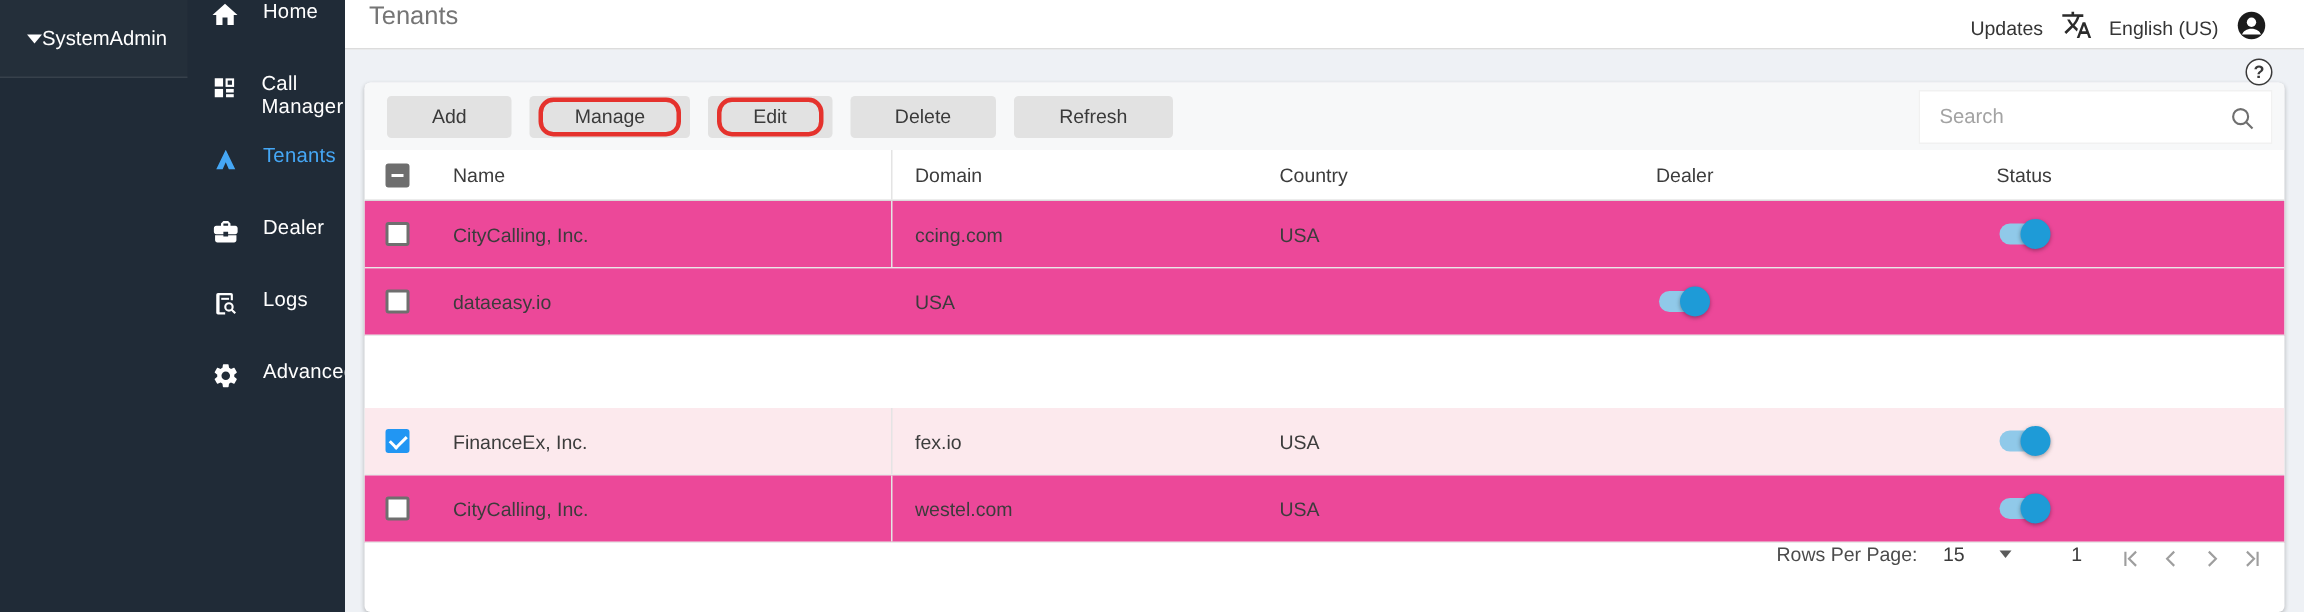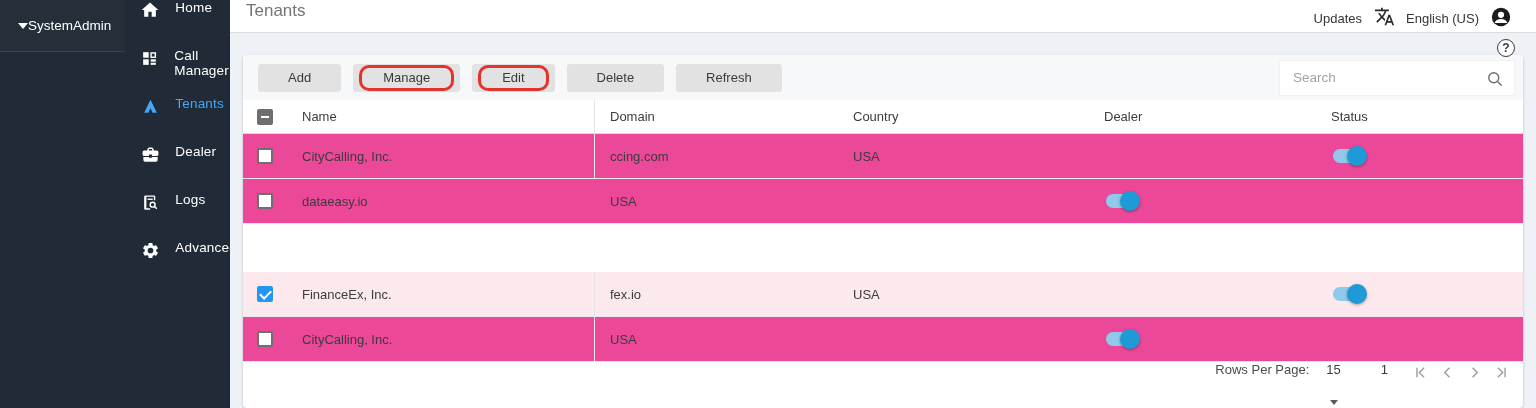--- a/index.html
+++ b/index.html
@@ -68,21 +68,21 @@
                        transform:rotate(-45deg); margin:2px auto 0; }
 
   .toggle { position:relative; width:36px; height:20px; cursor:pointer; }
   .toggle .track { position:absolute; left:2px; top:3px; width:32px; height:14px; border-radius:7px; background:#90c9e9; }
   .toggle .thumb { position:absolute; top:0; width:20px; height:20px; border-radius:50%; background:#1e9bd7;
                    box-shadow:0 1px 3px rgba(0,0,0,.35); }
   .toggle.on .thumb { right:0; }
 
   
   .tfoot { height:46px; display:flex; align-items:flex-start; justify-content:flex-end; padding-right:12px; font-size:13px; color:#4b4b4b; }
-  .rpp-select { margin-left:17px; display:flex; align-items:center; gap:23px; cursor:pointer; color:#3c3c3c;flex-direction:column; }
+  .rpp-select { margin-left:17px; display:flex; align-items:center; gap:23px; cursor:pointer; color:#3c3c3c; }
   .caret-down-gray { width:0; height:0; border-left:4.5px solid transparent; border-right:4.5px solid transparent; border-top:5px solid #5b5b5b; }
   .page-num { margin-left:40px; margin-right:22px; color:#3c3c3c; }
   .pager { display:flex; align-items:center; gap:7px; }
   .pager .iconbtn { width:20px; height:20px; color:#9e9e9e; }
 </style>
 </head>
 <body>
 
 <div class="app">
 
@@ -298,20 +298,21 @@
                 <span class="thumb"></span>
               </span>
           </div>
         </div>
 
         <div class="trow tbody-row">
           <div class="cell cell-check">
               <span class="cb"></span>
             </div>
           <div class="cell cell-name">CityCalling, Inc.</div>
+          <div class="cell">westel.com</div>
           <div class="cell">USA</div>
           <div class="cell"></div>
           <div class="cell">
             <span class="toggle on">
                 <span class="track"></span>
                 <span class="thumb"></span>
               </span>
           </div>
         </div>
 

